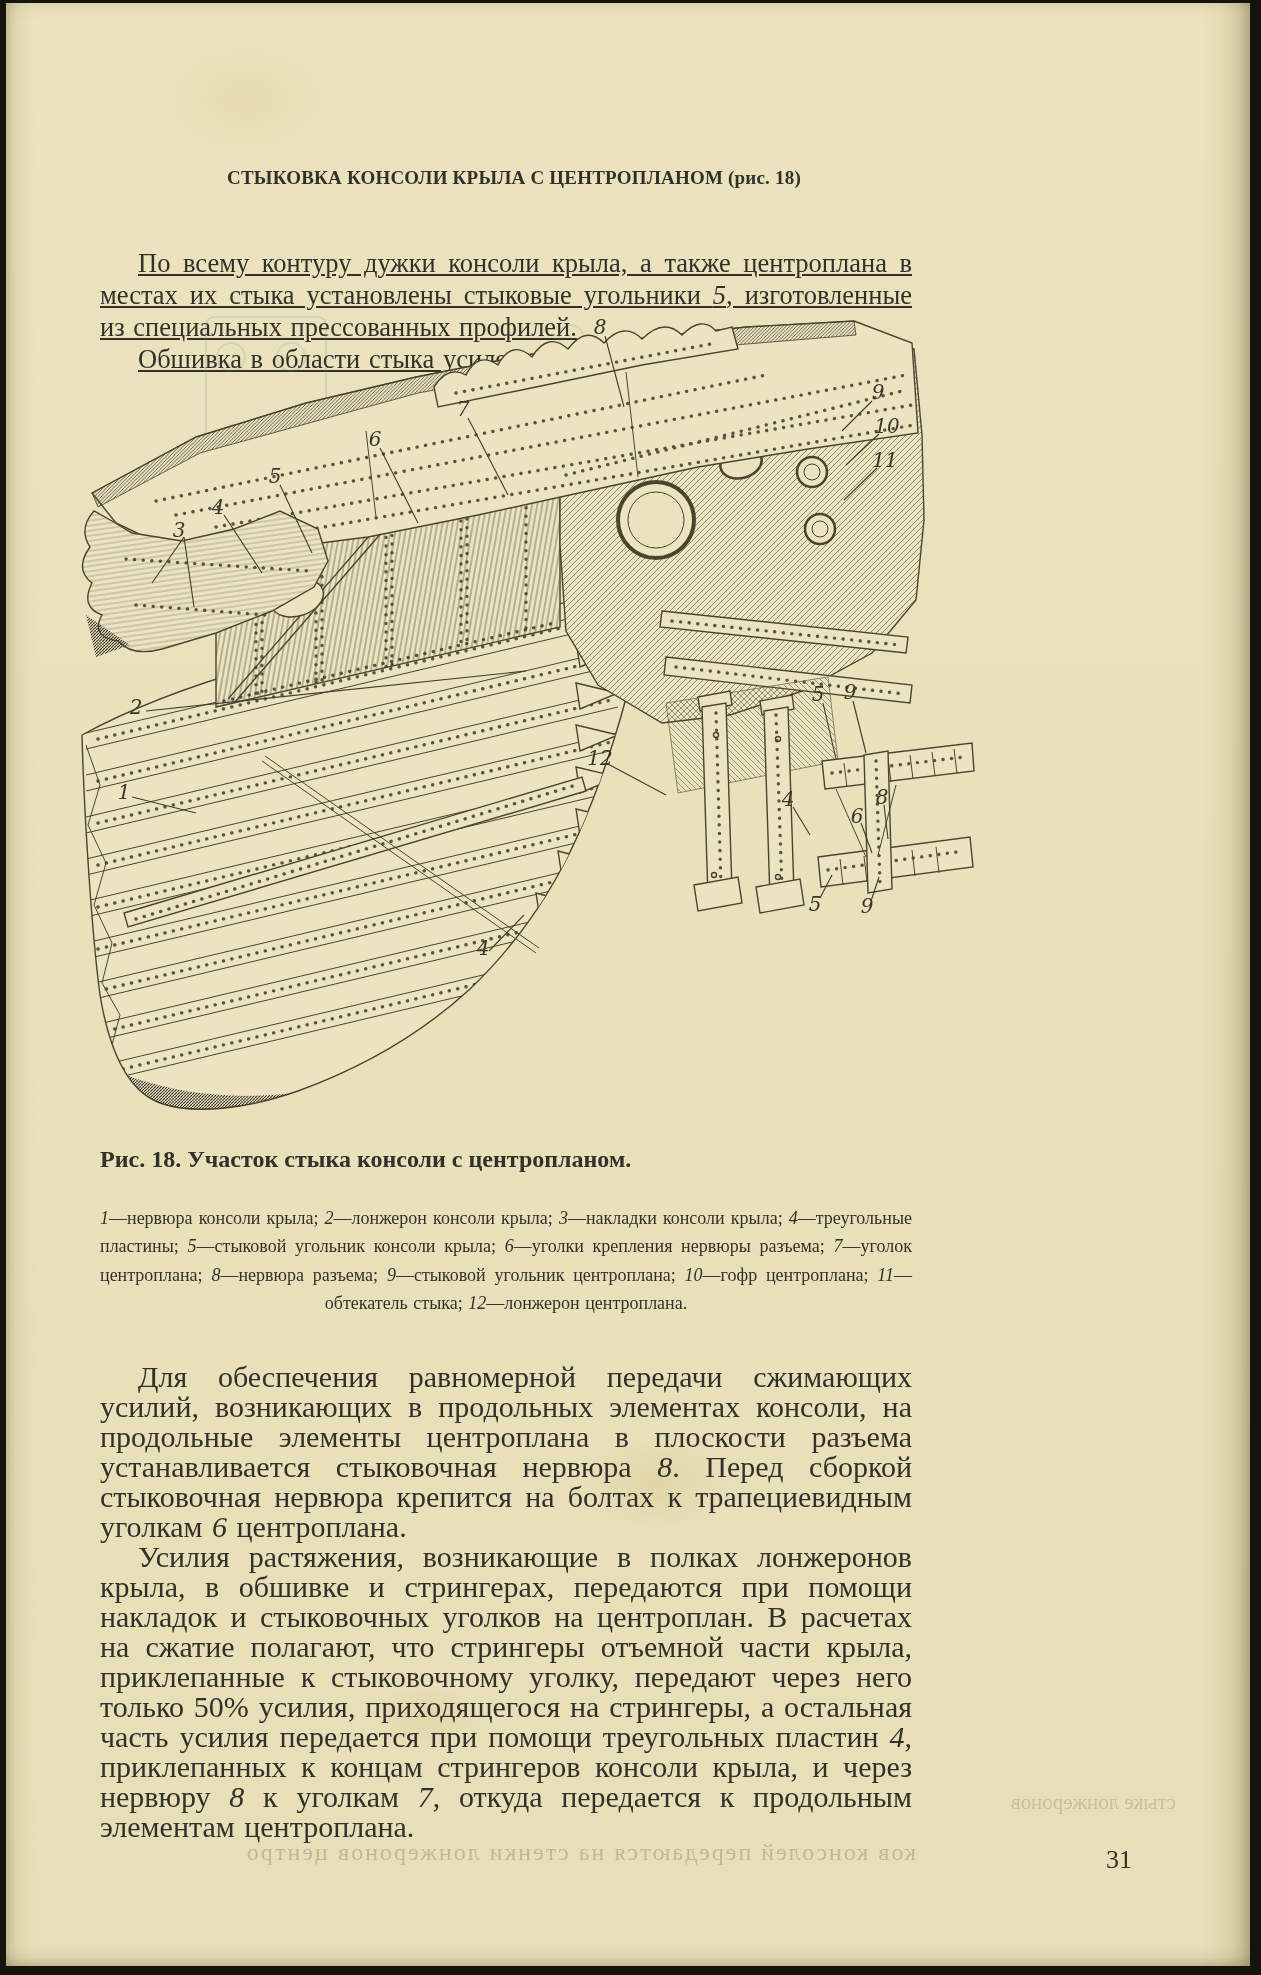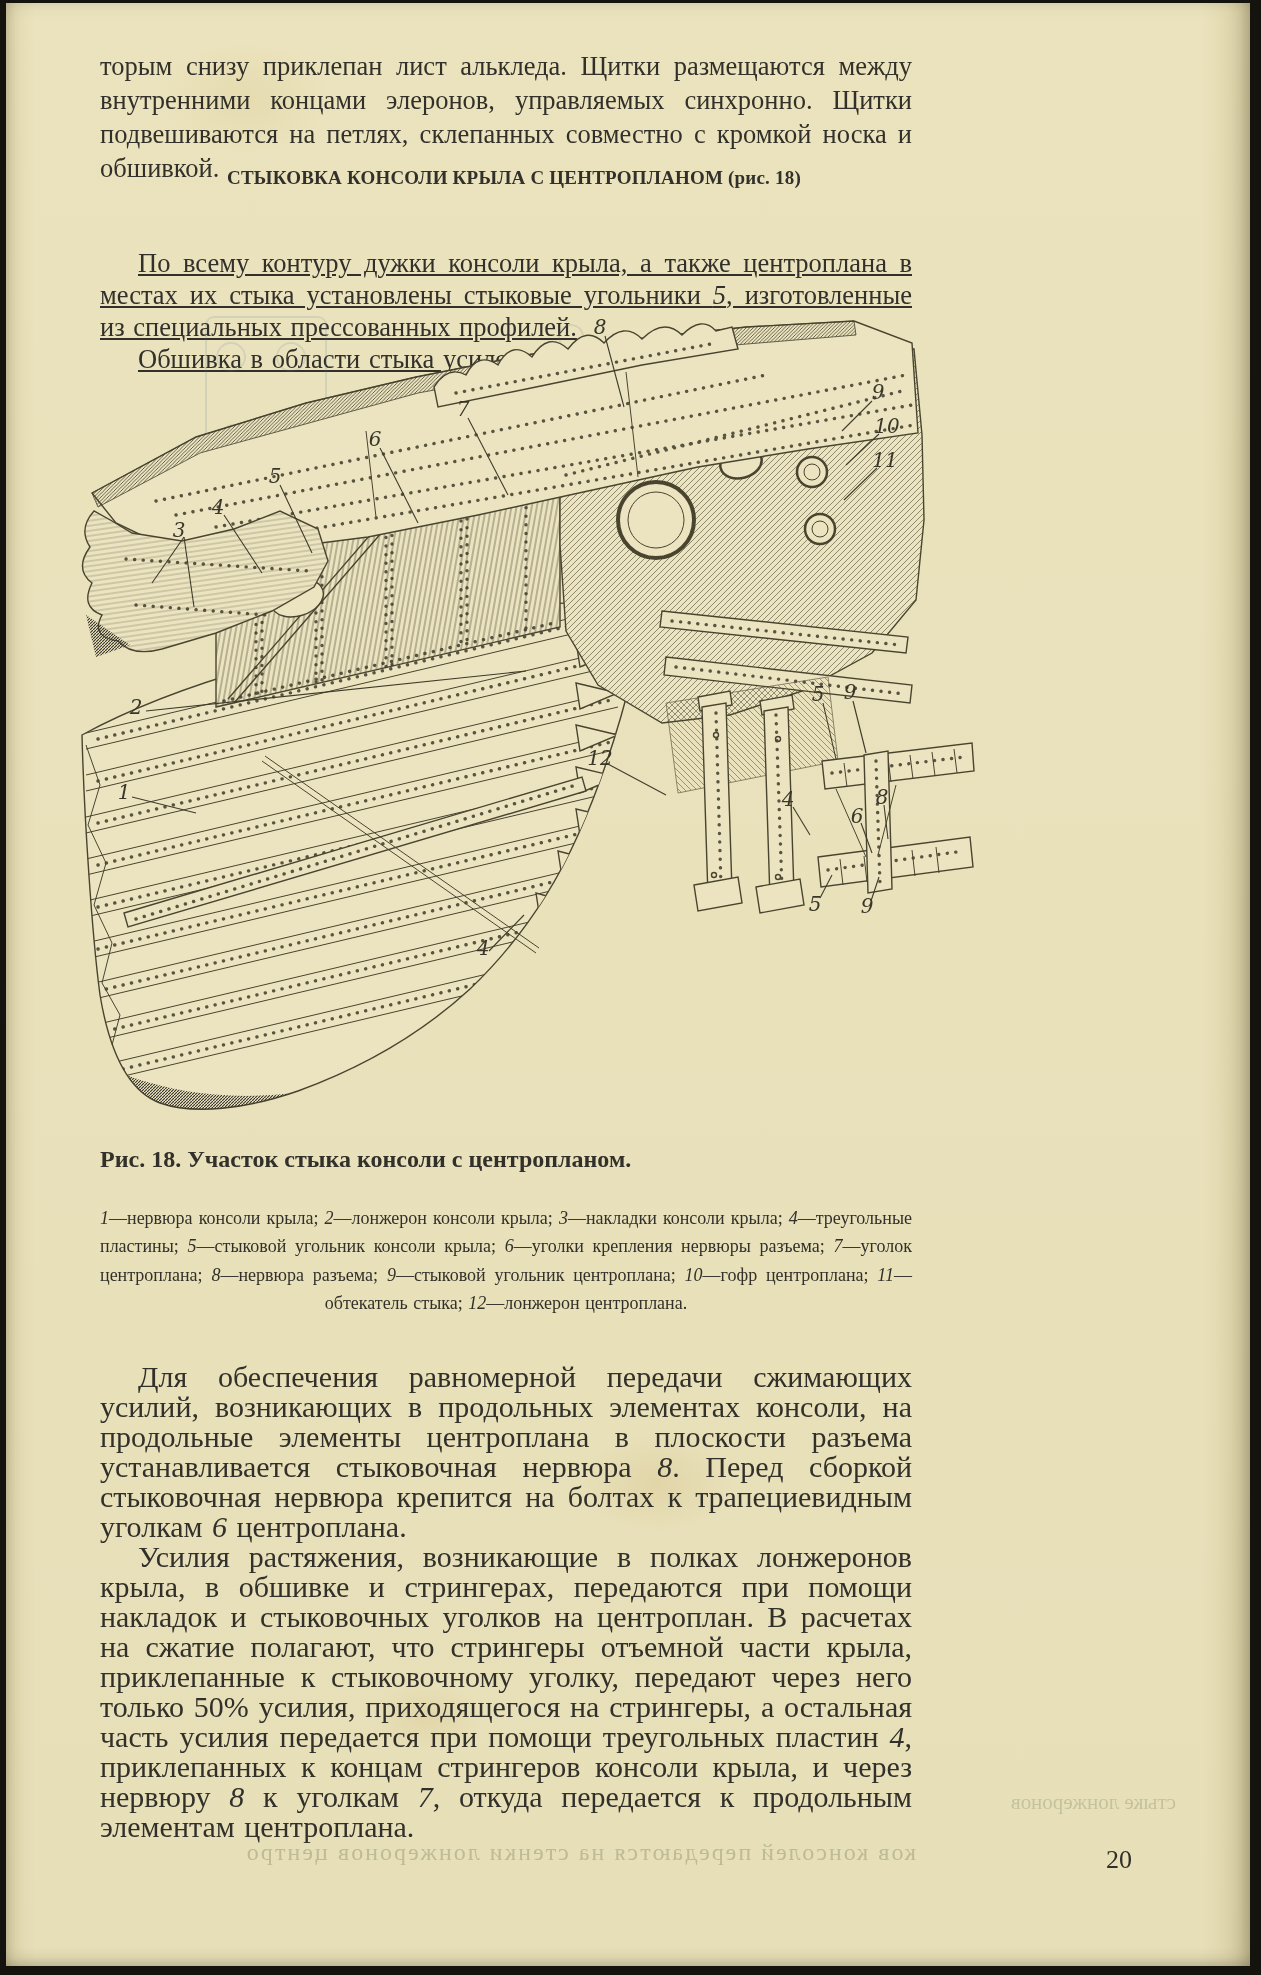--- a/index.html
+++ b/index.html
@@ -39,21 +39,20 @@
   svg .dots{fill:none;stroke:#3f3b2c;stroke-width:3.4;stroke-dasharray:.1 8.5;stroke-linecap:round;opacity:.85;}
   svg .lead{fill:none;stroke:#3f3b2c;stroke-width:1.1;}
   svg text.co{font-family:"DejaVu Serif",serif;font-style:italic;font-size:20px;fill:#39362a;text-anchor:middle;}
 </style>
 </head>
 <body>
 
 <div class="frame">
   <div class="paper">
 
-    <p class="blk cont figref">торым снизу приклепан лист алькледа. Щитки размещаются между внутренними концами элеронов, управляемых синхронно. Щитки подвешиваются на петлях, склепанных совместно с кромкой носка и обшивкой.</p>
 
     <h1 class="blk heading">СТЫКОВКА КОНСОЛИ КРЫЛА С ЦЕНТРОПЛАНОМ (рис. 18)</h1>
 
     <div class="blk sec">
       <p class="figref">По всему контуру дужки консоли крыла, а также центроплана в местах их стыка установлены стыковые угольники <i>5</i>, изготовленные из специальных прессованных профилей.</p>
       <p class="figref">Обшивка в области стыка усилена накладками <i>3</i>.</p>
     </div>
 
     <figure class="fig">
       <svg width="910" height="822" viewBox="0 0 910 822" xmlns="http://www.w3.org/2000/svg">
@@ -302,15 +301,15 @@
     <p class="blk legend" id="legend"><i>1</i><span>—нервюра консоли крыла; </span><i>2</i><span>—лонжерон консоли крыла; </span><i>3</i><span>—накладки консоли крыла; </span><i>4</i><span>—треугольные пластины; </span><i>5</i><span>—стыковой угольник консоли крыла; </span><i>6</i><span>—уголки крепления нервюры разъема; </span><i>7</i><span>—уголок центроплана; </span><i>8</i><span>—нервюра разъема; </span><i>9</i><span>—стыковой угольник центроплана; </span><i>10</i><span>—гофр центроплана; </span><i>11</i><span>—обтекатель стыка; </span><i>12</i><span>—лонжерон центроплана.</span></p>
 
     <div class="blk bodytxt">
       <p class="figref">Для обеспечения равномерной передачи сжимающих усилий, возникающих в продольных элементах консоли, на продольные элементы центроплана в плоскости разъема устанавливается стыковочная нервюра <i>8</i>. Перед сборкой стыковочная нервюра крепится на болтах к трапециевидным уголкам <i>6</i> центроплана.</p>
       <p class="figref">Усилия растяжения, возникающие в полках лонжеронов крыла, в обшивке и стрингерах, передаются при помощи накладок и стыковочных уголков на центроплан. В расчетах на сжатие полагают, что стрингеры отъемной части крыла, приклепанные к стыковочному уголку, передают через него только 50% усилия, приходящегося на стрингеры, а остальная часть усилия передается при помощи треугольных пластин <i>4</i>, приклепанных к концам стрингеров консоли крыла, и через нервюру <i>8</i> к уголкам <i>7</i>, откуда передается к продольным элементам центроплана.</p>
     </div>
 
     <div class="ghost">ков консолей передаются на стенки лонжеронов центро</div>
     <div class="ghost2">стыке лонжеронов</div>
 
-    <div class="pagenum">20</div>
+    <div class="pagenum">31</div>
   </div>
 </div>
 
 </body></html>

